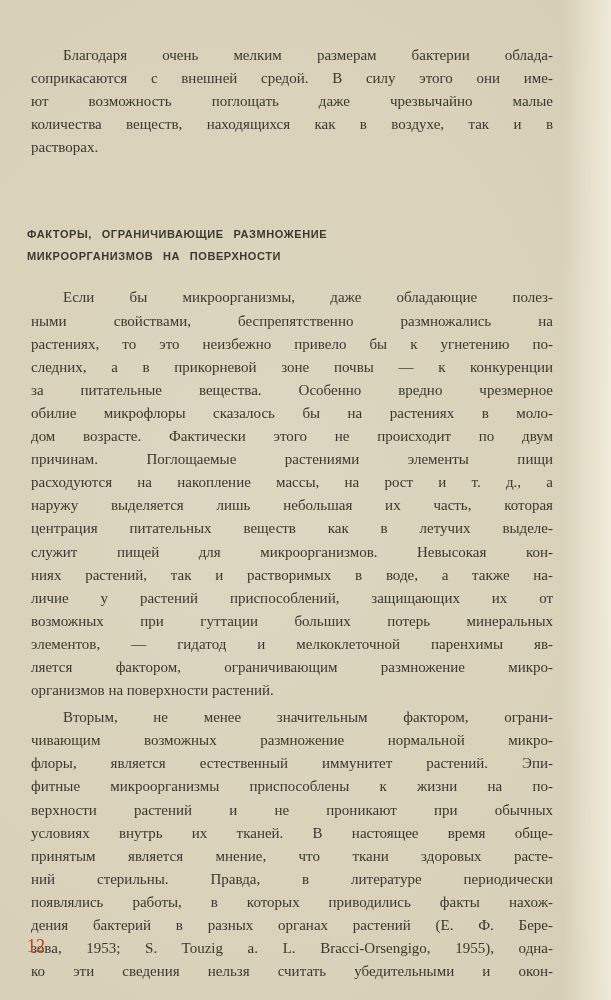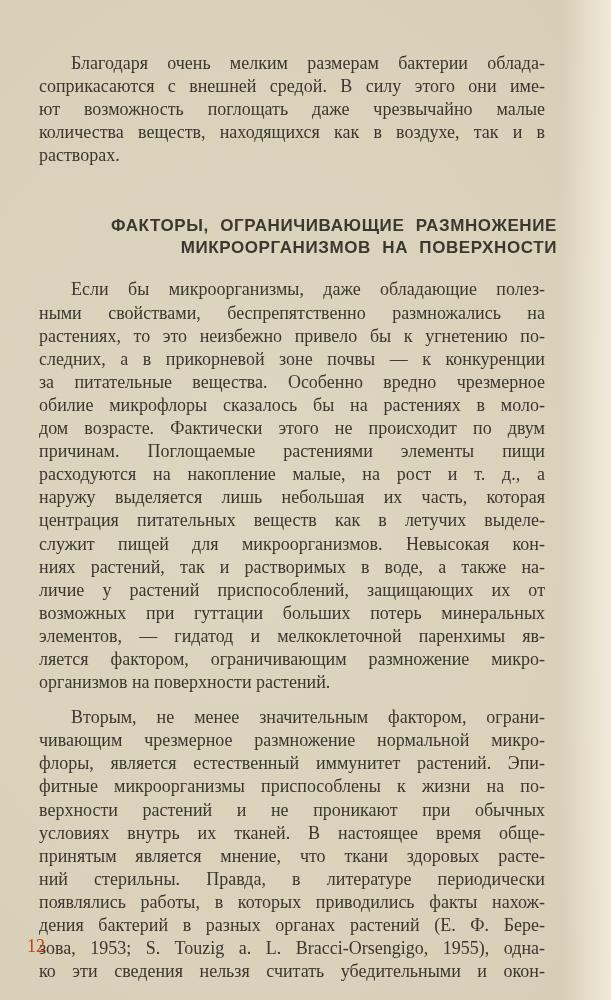--- a/index.html
+++ b/index.html
@@ -18,40 +18,40 @@
         linear-gradient(to right, rgba(0,0,0,0) 0%, rgba(0,0,0,0) 92%, rgba(255,250,235,0.35) 96%, rgba(255,252,240,0.6) 100%),
         radial-gradient(ellipse at 40% 50%, #ddd6c0 0%, #d9d1ba 70%, #d6cdb5 100%);
     }
     .content {
       position: absolute;
       left: 27px;
       top: 40px;
       width: 530px;
     }
     .para {
-      font-size: 18px;
+      font-size: 15px;
       line-height: 23.1px;
-      margin: 12px;
+      margin: 4px;
       text-align: justify;
       text-align-last: left;
     }
     .line {
       display: block;
       text-align: justify;
       text-align-last: justify;
       white-space: nowrap;
     }
     .line.last { text-align-last: left; }
     .line.indent { padding-left: 32px; }
     .heading {
-      margin: 48px 0 0 0;
-      text-align: right;
+      margin: 64px 0 0 0;
+      text-align: left;
       font-family: "Liberation Sans", "DejaVu Sans", sans-serif;
       font-weight: bold;
-      font-size: 17px;
+      font-size: 11px;
       line-height: 22px;
       letter-spacing: 0.6px;
       word-spacing: 6px;
       color: #3b382f;
     }
     .heading .hline { display: block; }
     .section2 { margin-top: 19px; }
     .page-number {
       position: absolute;
       left: 27px;
@@ -82,35 +82,35 @@
 
   <p class="para section2">
     <span class="line indent">Если бы микроорганизмы, даже обладающие полез-</span>
     <span class="line">ными свойствами, беспрепятственно размножались на</span>
     <span class="line">растениях, то это неизбежно привело бы к угнетению по-</span>
     <span class="line">следних, а в прикорневой зоне почвы — к конкуренции</span>
     <span class="line">за питательные вещества. Особенно вредно чрезмерное</span>
     <span class="line">обилие микрофлоры сказалось бы на растениях в моло-</span>
     <span class="line">дом возрасте. Фактически этого не происходит по двум</span>
     <span class="line">причинам. Поглощаемые растениями элементы пищи</span>
-    <span class="line">расходуются на накопление малые, на рост и т. д., а</span>
+    <span class="line">расходуются на накопление массы, на рост и т. д., а</span>
     <span class="line">наружу выделяется лишь небольшая их часть, которая</span>
     <span class="line">центрация питательных веществ как в летучих выделе-</span>
     <span class="line">служит пищей для микроорганизмов. Невысокая кон-</span>
     <span class="line">ниях растений, так и растворимых в воде, а также на-</span>
     <span class="line">личие у растений приспособлений, защищающих их от</span>
     <span class="line">возможных при гуттации больших потерь минеральных</span>
     <span class="line">элементов, — гидатод и мелкоклеточной паренхимы яв-</span>
     <span class="line">ляется фактором, ограничивающим размножение микро-</span>
     <span class="line last">организмов на поверхности растений.</span>
   </p>
 
   <p class="para">
     <span class="line indent">Вторым, не менее значительным фактором, ограни-</span>
-    <span class="line">чивающим чрезмерное размножение нормальной микро-</span>
+    <span class="line">чивающим возможных размножение нормальной микро-</span>
     <span class="line">флоры, является естественный иммунитет растений. Эпи-</span>
     <span class="line">фитные микроорганизмы приспособлены к жизни на по-</span>
     <span class="line">верхности растений и не проникают при обычных</span>
     <span class="line">условиях внутрь их тканей. В настоящее время обще-</span>
     <span class="line">принятым является мнение, что ткани здоровых расте-</span>
     <span class="line">ний стерильны. Правда, в литературе периодически</span>
     <span class="line">появлялись работы, в которых приводились факты нахож-</span>
     <span class="line">дения бактерий в разных органах растений (Е. Ф. Бере-</span>
     <span class="line">зова, 1953; S. Touzig a. L. Bracci-Orsengigo, 1955), одна-</span>
     <span class="line">ко эти сведения нельзя считать убедительными и окон-</span>

